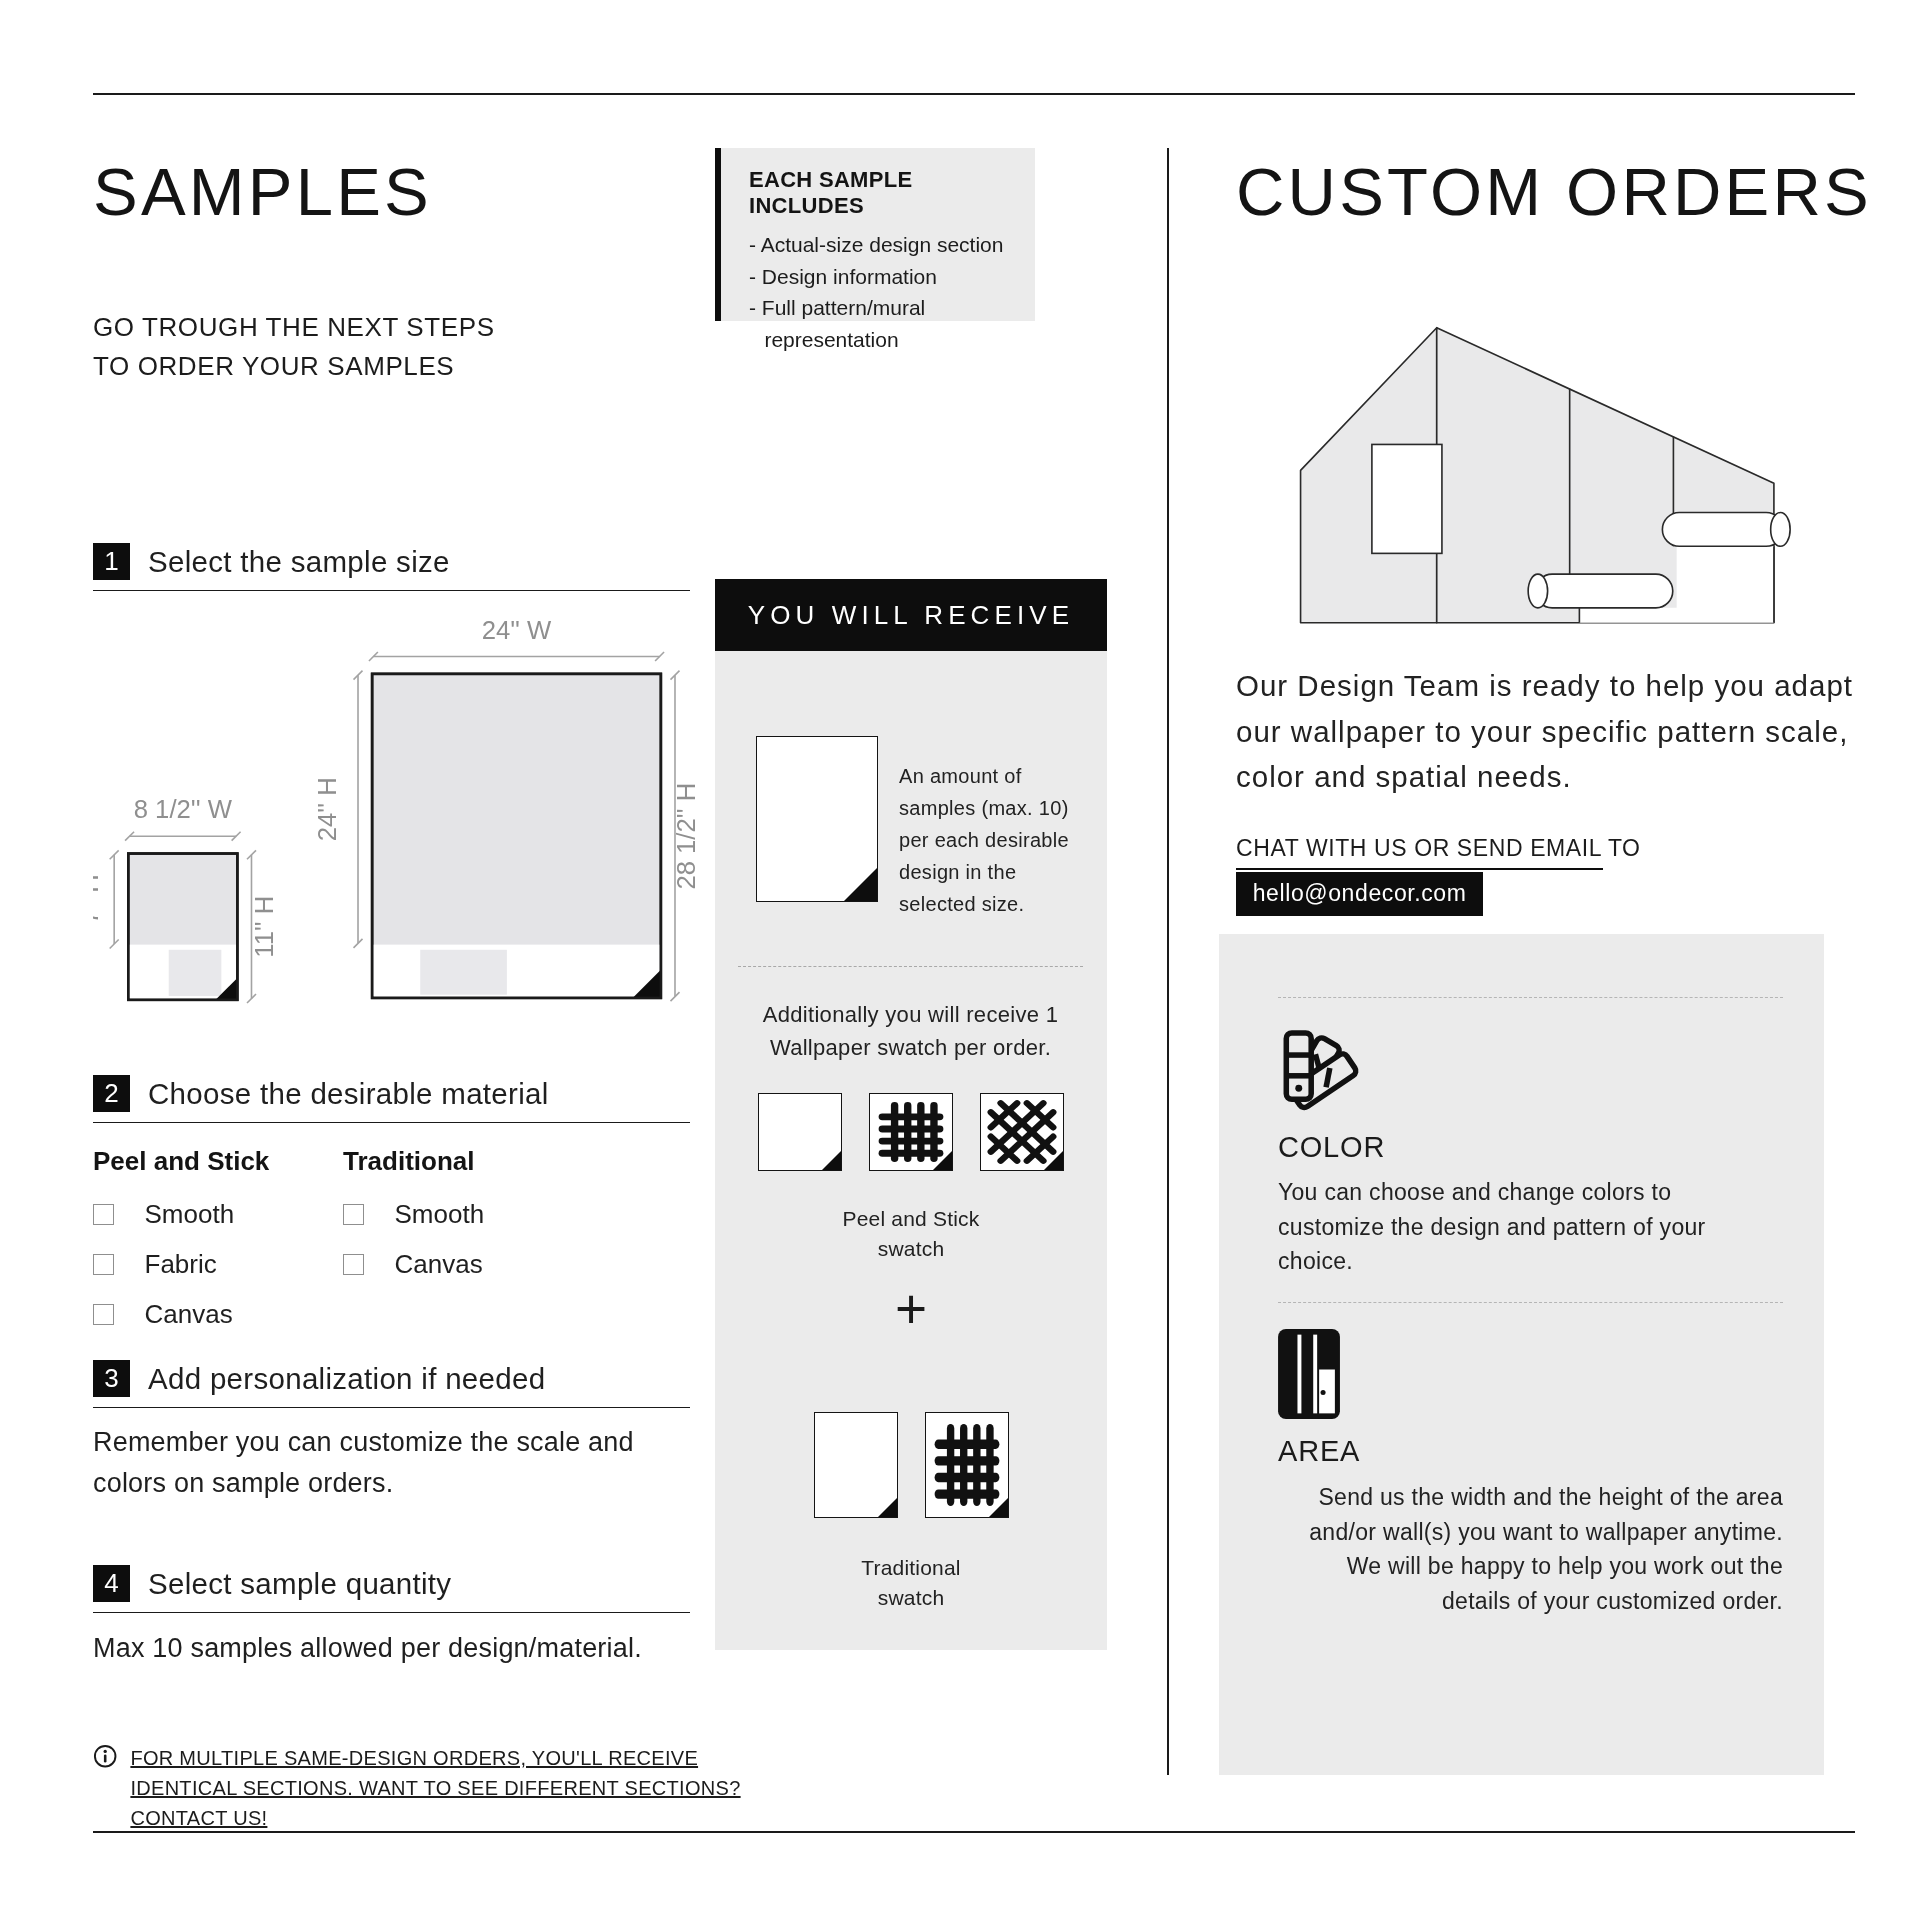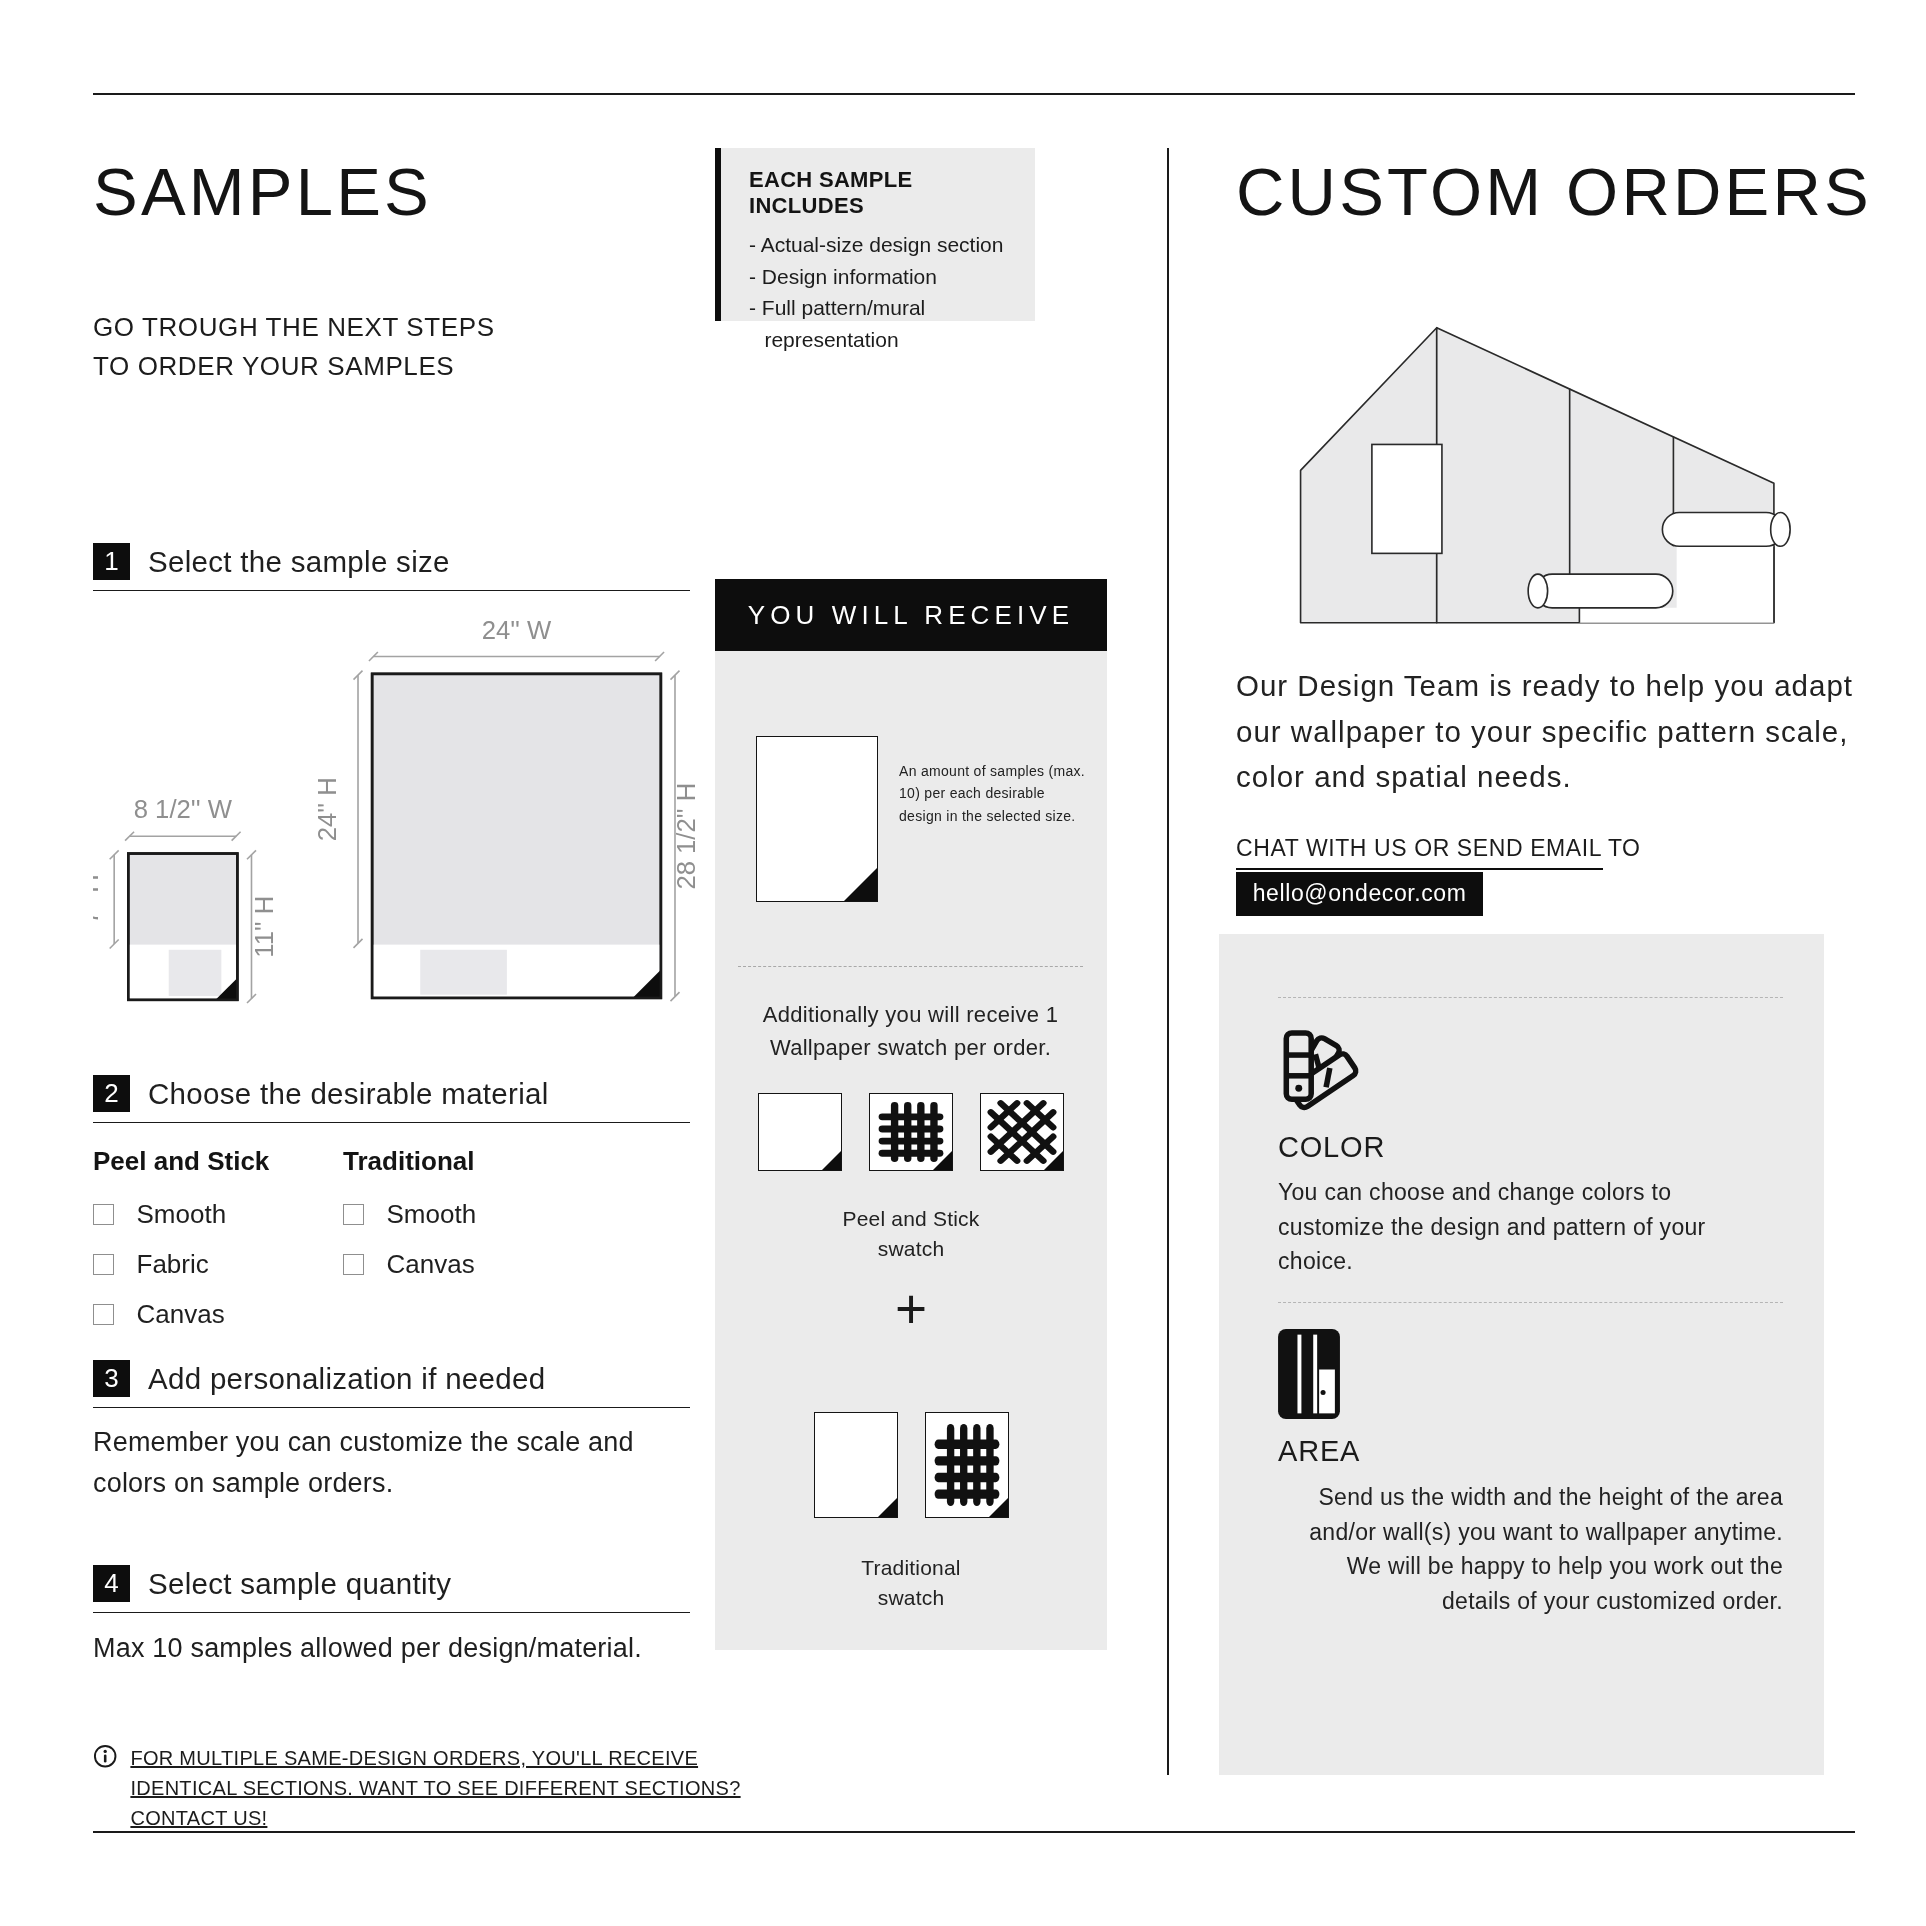--- a/index.html
+++ b/index.html
@@ -14,21 +14,21 @@
   
   .big-title { font-size:67px; letter-spacing:3.2px; color:#141414; }
   .intro { font-size:26px; line-height:1.5; letter-spacing:0.6px; color:#1c1c1c; }
 
   .step-head { display:flex; align-items:center; gap:18px; border-bottom:1.9px solid #1a1a1a; padding-bottom:10.3px; width:597px; }
   .step-num { width:37px; height:37px; background:#0d0d0d; color:#fff; font-size:26px; display:flex; align-items:center; justify-content:center; flex:0 0 auto; }
   .step-title { font-size:29.5px; letter-spacing:0.3px; color:#1f1f1f; }
   .step-body { font-size:27px; line-height:1.5; letter-spacing:0.2px; color:#1f1f1f; width:578px; }
 
   .mat-group-title { font-size:26px; font-weight:bold; color:#141414; margin-bottom:22px; }
-  .mat-option { display:flex; align-items:center; gap:23px; margin-bottom:19px; }
+  .mat-option { display:flex; align-items:center; gap:31px; margin-bottom:19px; }
   .cb { width:20.5px; height:20.5px; border:1.9px solid #8f8f8f; background:#fff; flex:0 0 auto; }
   .mat-label { font-size:26px; color:#1f1f1f; }
 
   .footnote { display:flex; gap:13px; width:719px; }
   .footnote-text { font-size:20px; line-height:1.5; letter-spacing:0.3px; color:#1c1c1c;text-decoration:underline; }
 
   svg text { font-family:"Liberation Sans", sans-serif; }
 
   
   .includes-box { position:absolute; left:715px; top:148px; width:320px; height:173px;
@@ -38,21 +38,21 @@
 
   .banner { position:absolute; left:715px; top:579px; width:392px; height:72px; background:#0d0d0d;
             color:#fff; display:flex; align-items:center; justify-content:center;
             font-size:26px; letter-spacing:5.1px; }
   .mid-panel { position:absolute; left:715px; top:651px; width:392px; height:999px; background:#ebebeb; }
 
   .sheet { position:absolute; left:41px; top:85px; width:122px; height:166px; background:#fff; border:1.9px solid #141414; }
   .fold { position:absolute; bottom:0; right:0; width:0; height:0; border-bottom:33px solid #0d0d0d; border-left:33px solid transparent; }
   .fold.small { border-bottom-width:19px; border-left-width:19px; }
 
-  .receive-text { position:absolute; left:184px; top:109px; width:193px; font-size:14px; line-height:1.6; letter-spacing:0.3px; color:#222; }
+  .receive-text { position:absolute; left:184px; top:109px; width:193px; font-size:20px; line-height:1.6; letter-spacing:0.3px; color:#222; }
   .mid-dash { position:absolute; left:23px; top:315px; width:345px; border-top:1.3px dashed #a8a8a8; }
   .additional { position:absolute; left:19px; top:347px; width:353px; text-align:center; font-size:22px; line-height:1.5; letter-spacing:0.3px; color:#222; }
 
   .swatch-row { position:absolute; left:0; width:392px; display:flex; justify-content:center; gap:27px; }
   .swatch { position:relative; background:#fff; border:1.9px solid #141414; }
   .swatch.ps { width:84px; height:78px; }
   .swatch.trad { width:84px; height:106px; }
   .swatch svg { position:absolute; left:0; top:0; width:100%; height:100%; }
 
   .swatch-label { position:absolute; left:0; width:392px; text-align:center; font-size:21px; line-height:1.45; letter-spacing:0.2px; color:#222; }

